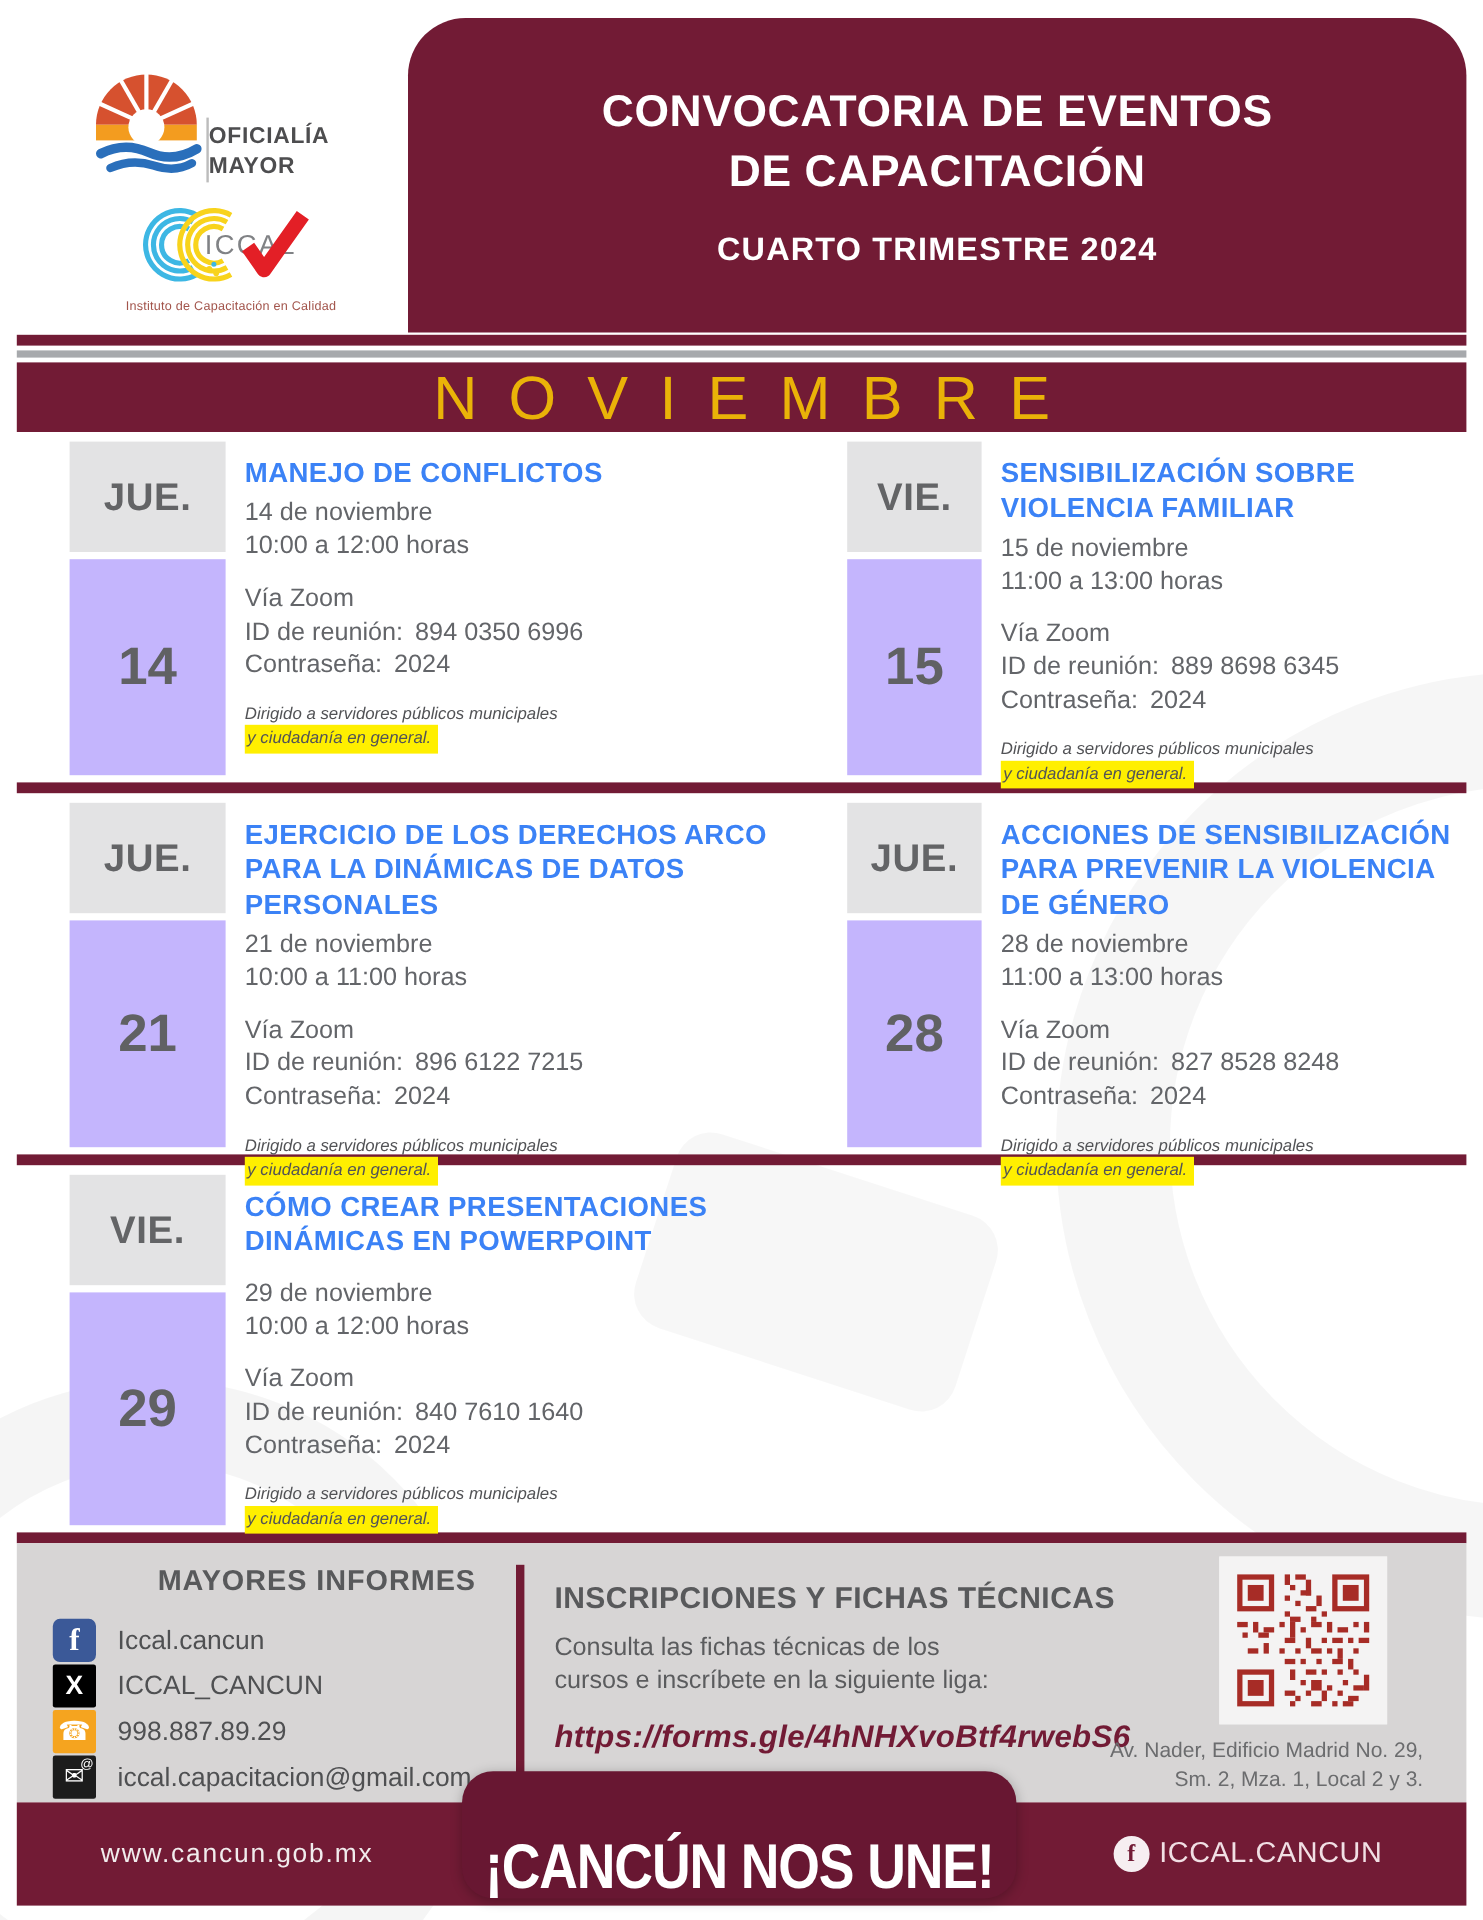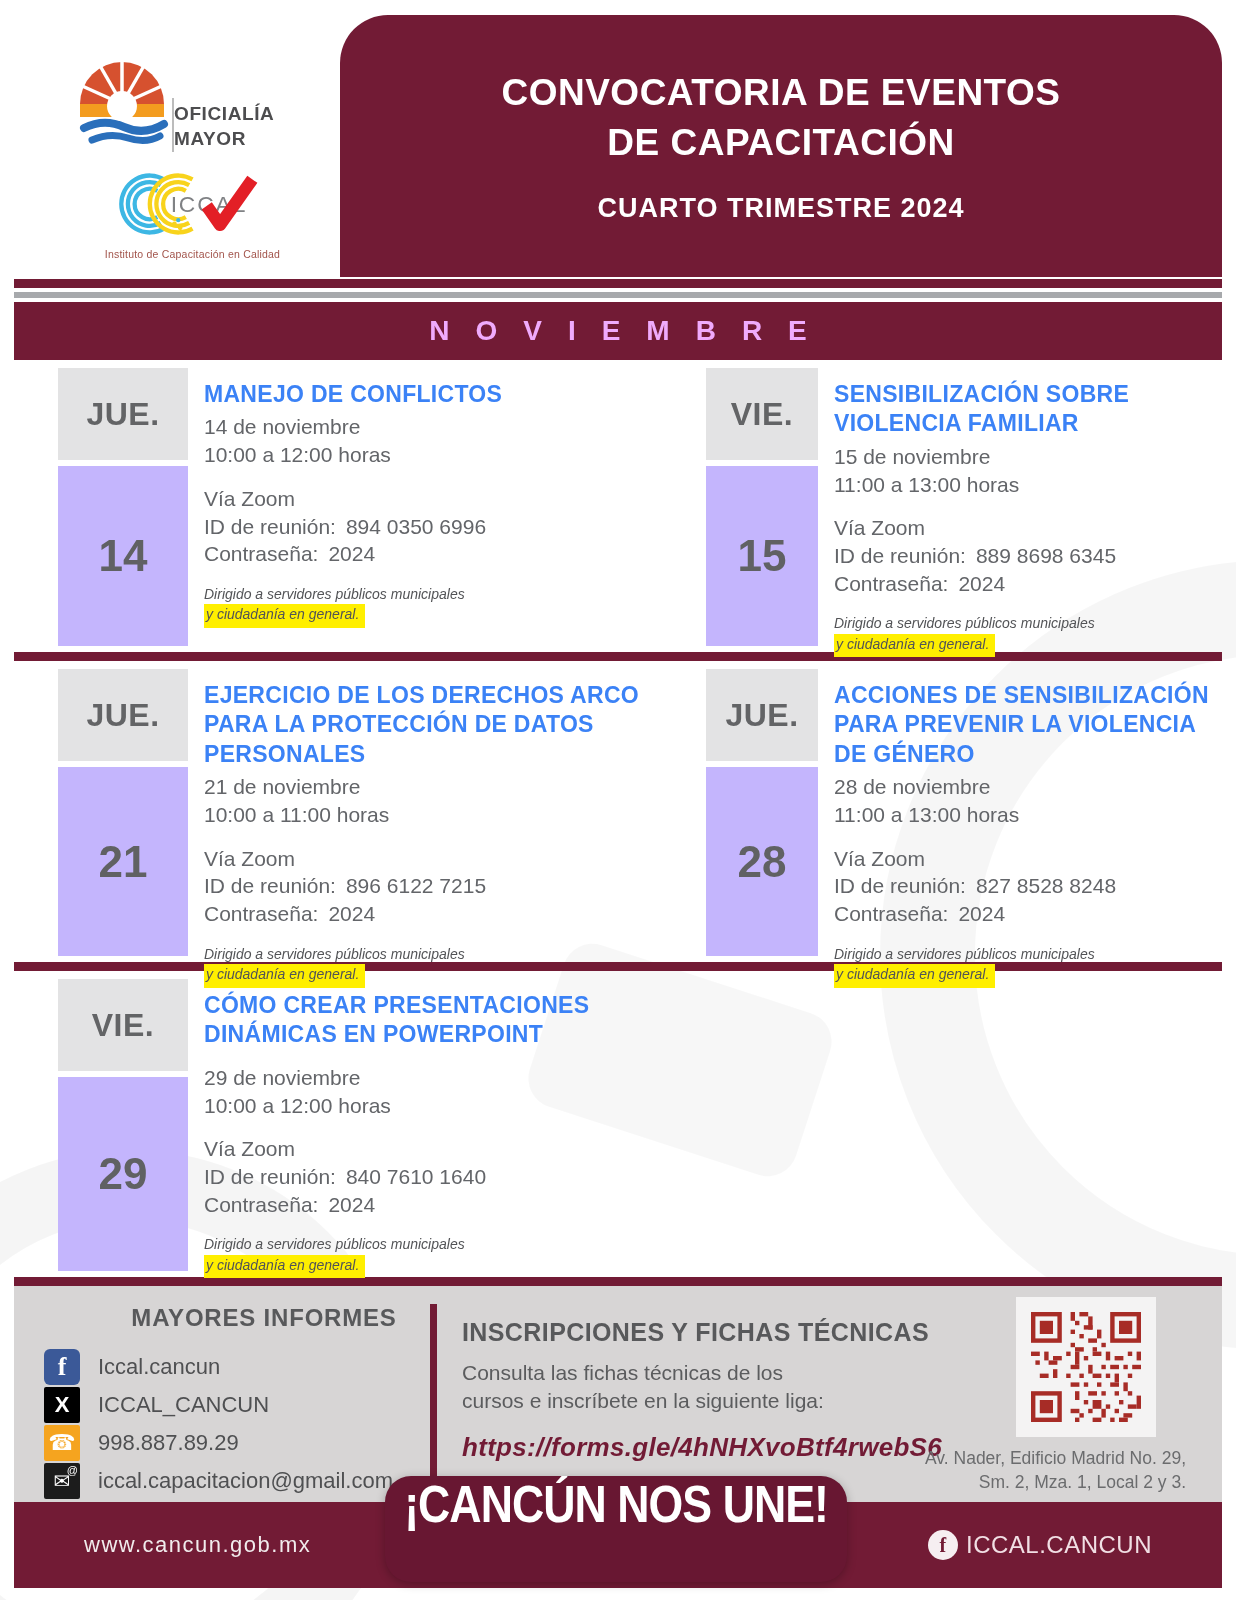--- a/index.html
+++ b/index.html
@@ -19,21 +19,21 @@
   .iccal-caption{font-size:10.5px;color:#a2544b;margin-top:2px;letter-spacing:0.2px;}
   .header-box{position:absolute;left:340px;top:15px;width:882px;height:262px;background:var(--maroon);
               border-radius:48px 48px 0 0;display:flex;flex-direction:column;align-items:center;
               justify-content:center;color:#fff;text-align:center;}
   .header-title{font-size:37px;font-weight:bold;letter-spacing:0.5px;line-height:1.35;}
   .header-subtitle{font-size:27px;font-weight:bold;letter-spacing:1px;margin-top:26px;}
   .sep-maroon{position:absolute;left:14px;right:14px;height:9px;background:var(--maroon);}
   .sep-gray{position:absolute;left:14px;right:14px;height:6px;background:#a7a9ac;}
   .month-band{position:absolute;left:14px;right:14px;top:302px;height:58px;background:var(--maroon);
               display:flex;align-items:center;justify-content:center;}
-  .month-band span{color:#f0abfc;font-size:28px;font-weight:bold;letter-spacing:26px;text-indent:26px;}
+  .month-band span{color:#eab308;font-size:51px;font-weight:normal;letter-spacing:26px;text-indent:26px;}
   
   .events{position:absolute;left:14px;right:14px;top:360px;}
   .event-row{display:flex;}
   .event-row.r1{height:292px;}
   .event-row.r2{height:301px;}
   .event-row.r3{height:306px;}
   .row-sep{height:9px;background:var(--maroon);}
   .event{display:flex;margin-left:44px;}
   .event.left{width:588px;margin-right:16px;}
   .event.right{flex:1;}
@@ -75,21 +75,21 @@
            font-size:17.5px;color:#6b6c6e;line-height:1.38;}
   
   .footer-band{position:absolute;left:14px;right:14px;top:1502px;height:86px;background:var(--maroon);
                display:flex;align-items:center;justify-content:space-between;padding:0 70px;box-sizing:border-box;gap:12px;}
   .footer-url{color:#f1eced;font-size:22px;letter-spacing:1.5px;}
   .footer-fb{display:flex;align-items:center;gap:8px;color:#f1dfe4;font-size:24px;letter-spacing:0.5px;}
   .fb-circle{width:30px;height:30px;border-radius:50%;background:#f6eef1;color:var(--maroon);
              display:flex;align-items:center;justify-content:center;font-weight:bold;font-size:20px;
              font-family:"Liberation Serif",serif;}
   .slogan-box{position:absolute;left:371px;top:-26px;width:462px;height:106px;background:var(--maroon-dark);
-              border-radius:26px;display:flex;align-items:flex-start;justify-content:center;
+              border-radius:26px;display:flex;align-items:flex-end;justify-content:center;
               box-shadow:0 2px 10px rgba(0,0,0,0.25);}
   .slogan{color:#fff;font-size:47px;font-weight:bold;letter-spacing:-1px;transform:scale(0.95,1.12);white-space:nowrap;}
   :root{--maroon:#721b35;--maroon-dark:#681732;--highlight:#ffef00;}
 </style>
 </head>
 <body>
 
 <div class="page">
 
   <div class="wm-ring r1"></div>
@@ -201,21 +201,21 @@
 
     <div class="row-sep"></div>
 
     <div class="event-row r2">
       <div class="event left">
         <div class="day-col">
           <div class="weekday-box">JUE.</div>
           <div class="number-box">21</div>
         </div>
         <div class="event-body">
-          <div class="event-title">EJERCICIO DE LOS DERECHOS ARCO PARA LA PROTECCIÓN DE DATOS PERSONALES</div>
+          <div class="event-title">EJERCICIO DE LOS DERECHOS ARCO PARA LA DINÁMICAS DE DATOS PERSONALES</div>
           <div class="event-meta">
             <div class="event-line">21 de noviembre</div>
             <div class="event-line">10:00 a 11:00 horas</div>
           </div>
           <div class="zoom-block">
             <div class="event-line">Vía Zoom</div>
             <div class="event-line"><span>ID de reunión:</span><span class="val">896 6122 7215</span></div>
             <div class="event-line"><span>Contraseña:</span><span class="val">2024</span></div>
           </div>
           <div class="audience">

